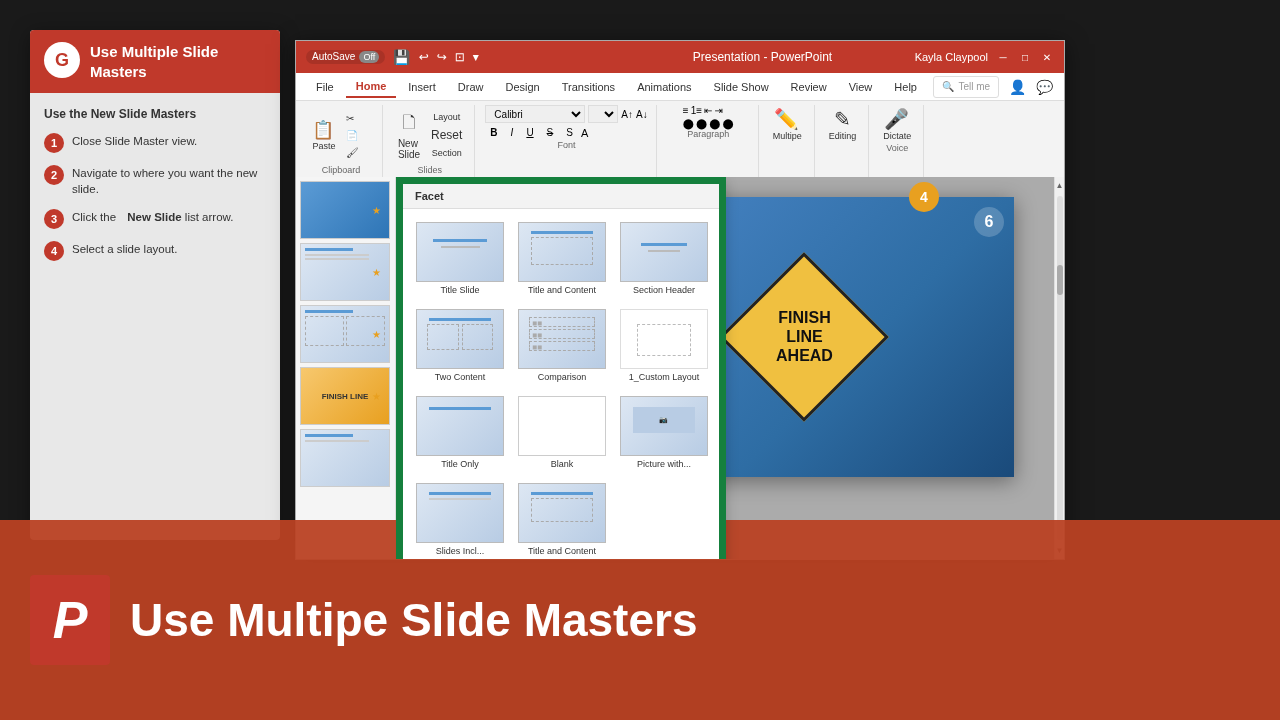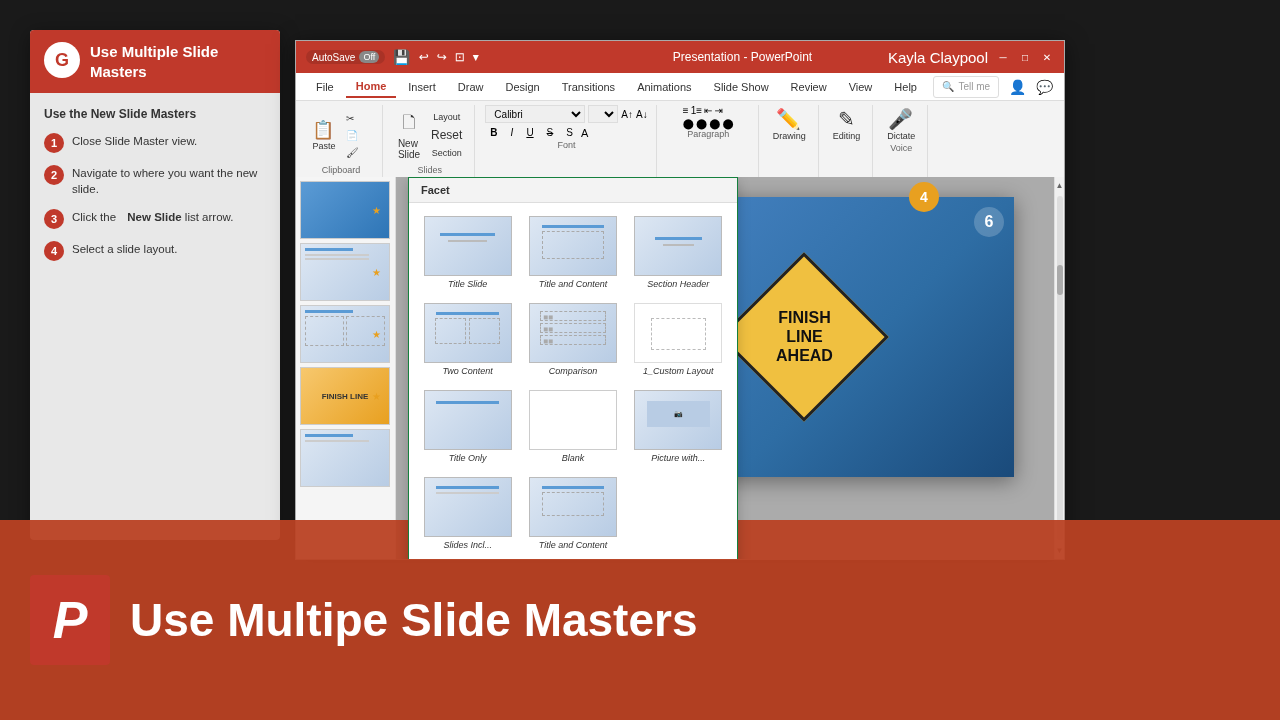--- a/index.html
+++ b/index.html
@@ -43,21 +43,21 @@
       align-items: center;
       gap: 8px;
       flex: 1;
     }
     .autosave-toggle {
       background: #a93226;
       border-radius: 10px;
       padding: 1px 6px;
       font-size: 10px;
       display: flex;
-      align-items: center;
+      align-items: flex-start;
       gap: 4px;
     }
     .toggle-off {
       background: #888;
       border-radius: 8px;
       padding: 1px 4px;
       font-size: 9px;
     }
     .title-center {
       flex: 1;
@@ -186,24 +186,24 @@
       display: flex;
       align-items: center;
       justify-content: center;
       overflow: hidden;
     }
 
     
     .layout-dropdown {
       position: absolute;
       top: 0;
-      left: 12px;
+      left: 0;
       width: 330px;
       background: white;
-      border: 1px solid #15803d;
+      border: 7px solid #15803d;
       box-shadow: 0 4px 12px rgba(0,0,0,0.2);
       z-index: 10;
     }
     .layout-header {
       background: #f3f3f3;
       padding: 6px 12px;
       font-size: 11px;
       font-weight: 600;
       color: #333;
       border-bottom: 1px solid #ddd;
@@ -232,21 +232,20 @@
       flex-direction: column;
       padding: 4px;
       position: relative;
       overflow: hidden;
     }
     .layout-name {
       font-size: 9px;
       color: #333;
       text-align: center;
       margin-top: 3px;
-      font-style: italic;
     }
     .lt-title-slide {
       background: linear-gradient(135deg, #dde7f3, #b8cce4);
     }
     .lt-title-content {
       background: linear-gradient(135deg, #dde7f3, #b8cce4);
     }
 
     .lt-custom { background: linear-gradient(135deg, #dde7f3, #b8cce4); }
 
@@ -496,21 +495,21 @@
         <span class="toggle-off">Off</span>
       </div>
       <span style="font-size:14px;">💾</span>
       <span style="font-size:12px;">↩</span>
       <span style="font-size:12px;">↪</span>
       <span style="font-size:12px;">⊡</span>
       <span style="font-size:12px;">▾</span>
     </div>
     <div class="title-center">Presentation - PowerPoint</div>
     <div class="title-right">
-      <span style="font-size:15px;">Kayla Claypool</span>
+      <span style="font-size:11px;">Kayla Claypool</span>
       <span style="display:flex;gap:8px;">
         <span class="win-btn win-minimize">─</span>
         <span class="win-btn win-maximize">□</span>
         <span class="win-btn win-close">✕</span>
       </span>
     </div>
   </div>
 
   <div class="ribbon-tabs">
     <span class="ribbon-tab">File</span>
@@ -599,21 +598,21 @@
           <span style="font-size:10px;cursor:pointer;">⬤</span>
           <span style="font-size:10px;cursor:pointer;">⬤</span>
         </div>
       </div>
       <div class="ribbon-group-label">Paragraph</div>
     </div>
 
     <div class="ribbon-group">
       <div class="ribbon-btn">
         <span style="font-size:20px;">✏️</span>
-        <span>Drawing</span>
+        <span>Multipe</span>
       </div>
       <div class="ribbon-group-label"></div>
     </div>
 
     <div class="ribbon-group">
       <div class="ribbon-btn">
         <span style="font-size:20px;">✎</span>
         <span>Editing</span>
       </div>
       <div class="ribbon-group-label"></div>

